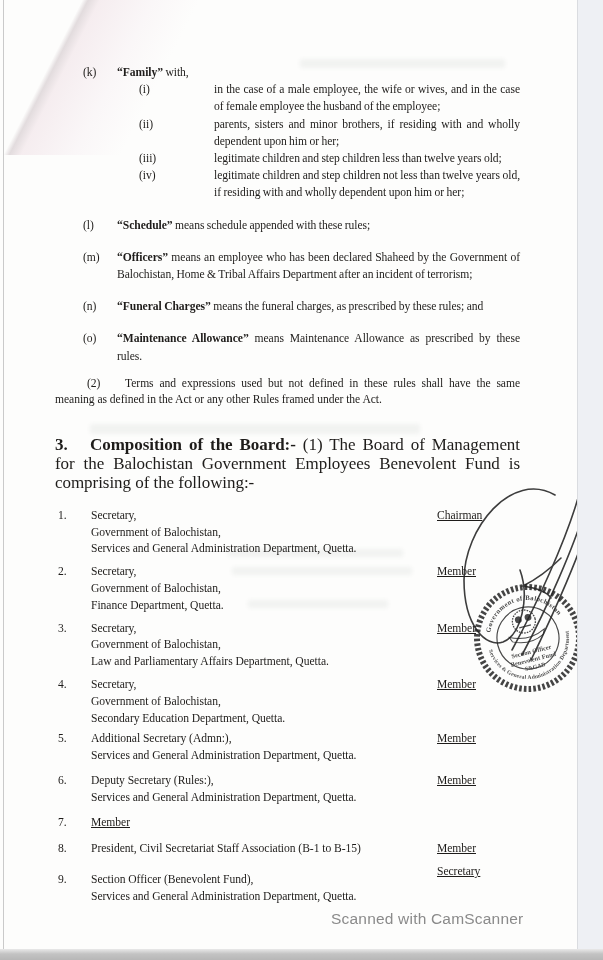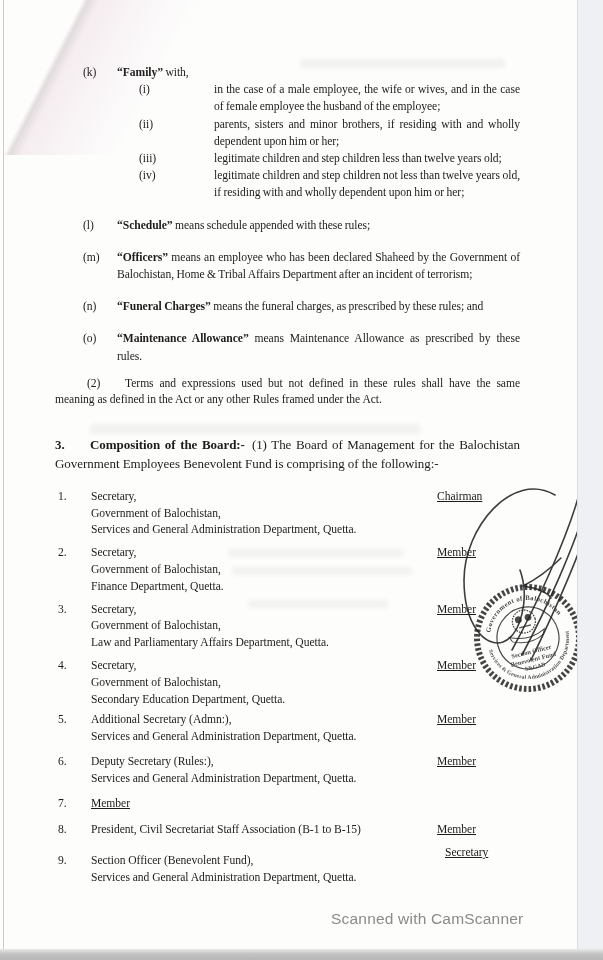--- a/index.html
+++ b/index.html
@@ -33,30 +33,30 @@
   .def-label { width:34px; flex:none; }
   .def-body { flex:1; }
   .term { font-weight:bold; }
   .sub { display:flex; margin-left:22px; }
   .sub-label { width:33px; flex:none; }
   .sub-text { flex:1; text-align:justify;margin-left:42px; }
   .nowrap { white-space:nowrap; }
   .clause2 { margin:11px 57px 0 55px; font-size:11.6px; line-height:16px;
     text-align:justify; text-indent:32px; letter-spacing:-0.05px; }
   .c2-label { display:inline-block; width:38px; text-indent:0; }
-  .section3 { margin:27px 57px 16px 55px; font-size:13px; line-height:19px;
+  .section3 { margin:27px 57px 16px 55px; font-size:17px; line-height:19px;
     text-align:justify; letter-spacing:-0.05px; }
   .s3-num { display:inline-block; width:35px; font-weight:bold; }
   .s3-head { font-weight:bold; }
   .s3-body { margin-left:7px; }
   .board { margin:14px 52px 0 58px; font-size:11.6px; line-height:16.8px; letter-spacing:-0.05px; }
   .b-row { display:grid; grid-template-columns:33px 346px 1fr; }
   .mt4{margin-top:4px;} .mt6{margin-top:6px;} .mt8{margin-top:8px;} .mt10{margin-top:10px;} .mt14{margin-top:14px;}
   .b-role { align-self:start;text-decoration:underline; }
-  .role-up { margin-top:-8px;margin-left:8px; }
+  .role-up { margin-top:-8px; }
   
   .stamp { position:absolute; left:466px; top:576px; width:124px; height:124px;
     transform:rotate(-14deg); opacity:.85; }
   .sig { position:absolute; left:440px; top:468px; width:163px; height:212px; }
   
   .watermark { position:absolute; left:331px; top:910px;
     font-family:"Liberation Sans", sans-serif; font-size:15.5px; color:#8a8a8a; letter-spacing:.2px; }
 </style>
 </head>
 <body>

